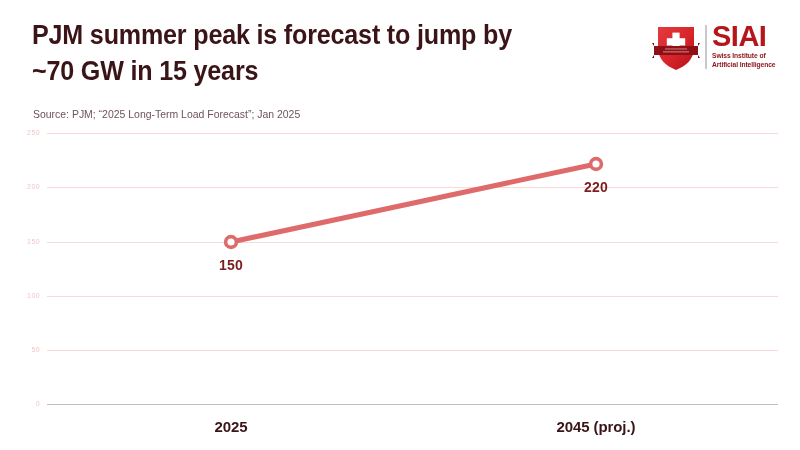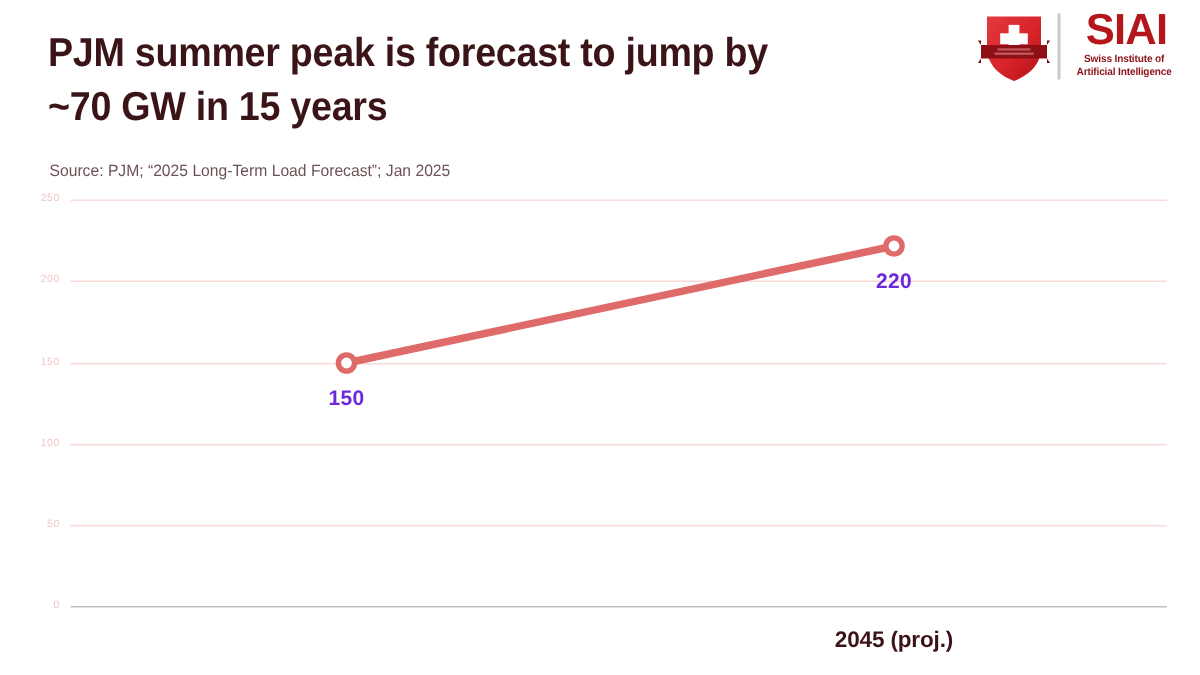--- a/index.html
+++ b/index.html
@@ -43,22 +43,22 @@
     font-weight: normal;
     letter-spacing: 0px;
     transform: scaleX(0.95);
     transform-origin: left top;
     white-space: nowrap;
   }
 
   
   #logo {
     position: absolute;
-    left: 652px; top: 5px;
-    width: 136px; height: 54px; text-align: center;
+    left: 652px; top: 21px;
+    width: 136px; height: 54px;
   }
   #shield-wrap {
     position: absolute;
     left: 0; top: 2px;
     width: 48px; height: 50px;
   }
   .shield-svg { display: block; }
   #logo-divider {
     position: absolute;
     left: 53px; top: 4px;
@@ -116,21 +116,21 @@
     letter-spacing: 0.4px;
   }
   #series-svg {
     position: absolute;
     left: 0; top: 0;
     width: 800px; height: 450px;
     overflow: visible;
   }
   .dlabel {
     position: absolute;
-    color: #6d28d9;
+    color: #7f1d1d;
     font-family: "Liberation Sans Narrow", "Liberation Sans", sans-serif;
     font-size: 14px;
     font-weight: bold;
     text-align: center;
     width: 80px;
     letter-spacing: 0.2px;
   }
   .xlabel {
     position: absolute;
     color: #3B1418;
@@ -199,15 +199,16 @@
 
   <svg id="series-svg" viewBox="0 0 800 450" aria-hidden="true">
     <polyline points="231,242 596,164" fill="none" stroke="#DE6A6A" stroke-width="5" stroke-linecap="round" stroke-linejoin="round"></polyline>
     <circle cx="231" cy="242" r="5.4" fill="#FFFFFF" stroke="#DE6A6A" stroke-width="3.6"></circle>
     <circle cx="596" cy="164" r="5.4" fill="#FFFFFF" stroke="#DE6A6A" stroke-width="3.6"></circle>
   </svg>
 
   <div class="dlabel" style="left:191px; top:257px">150</div>
   <div class="dlabel" style="left:556px; top:179px">220</div>
 
+  <div class="xlabel" style="left:131px; top:418px">2025</div>
   <div class="xlabel" style="left:496px; top:418px">2045 (proj.)</div>
 
 </div>
 
 </body></html>

